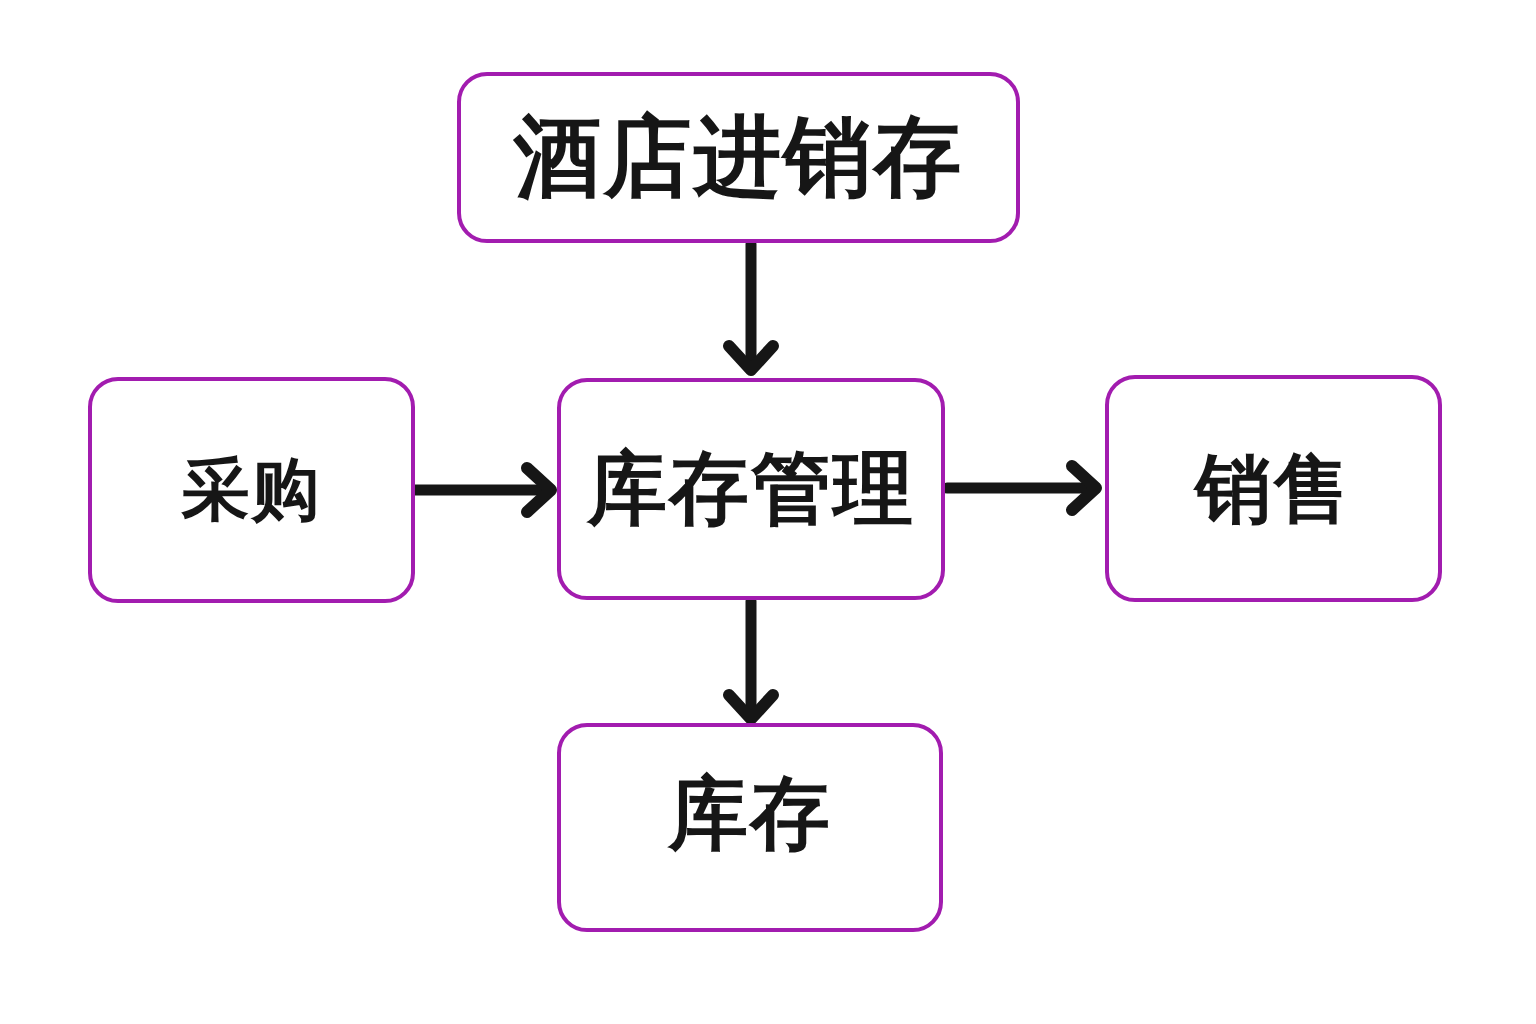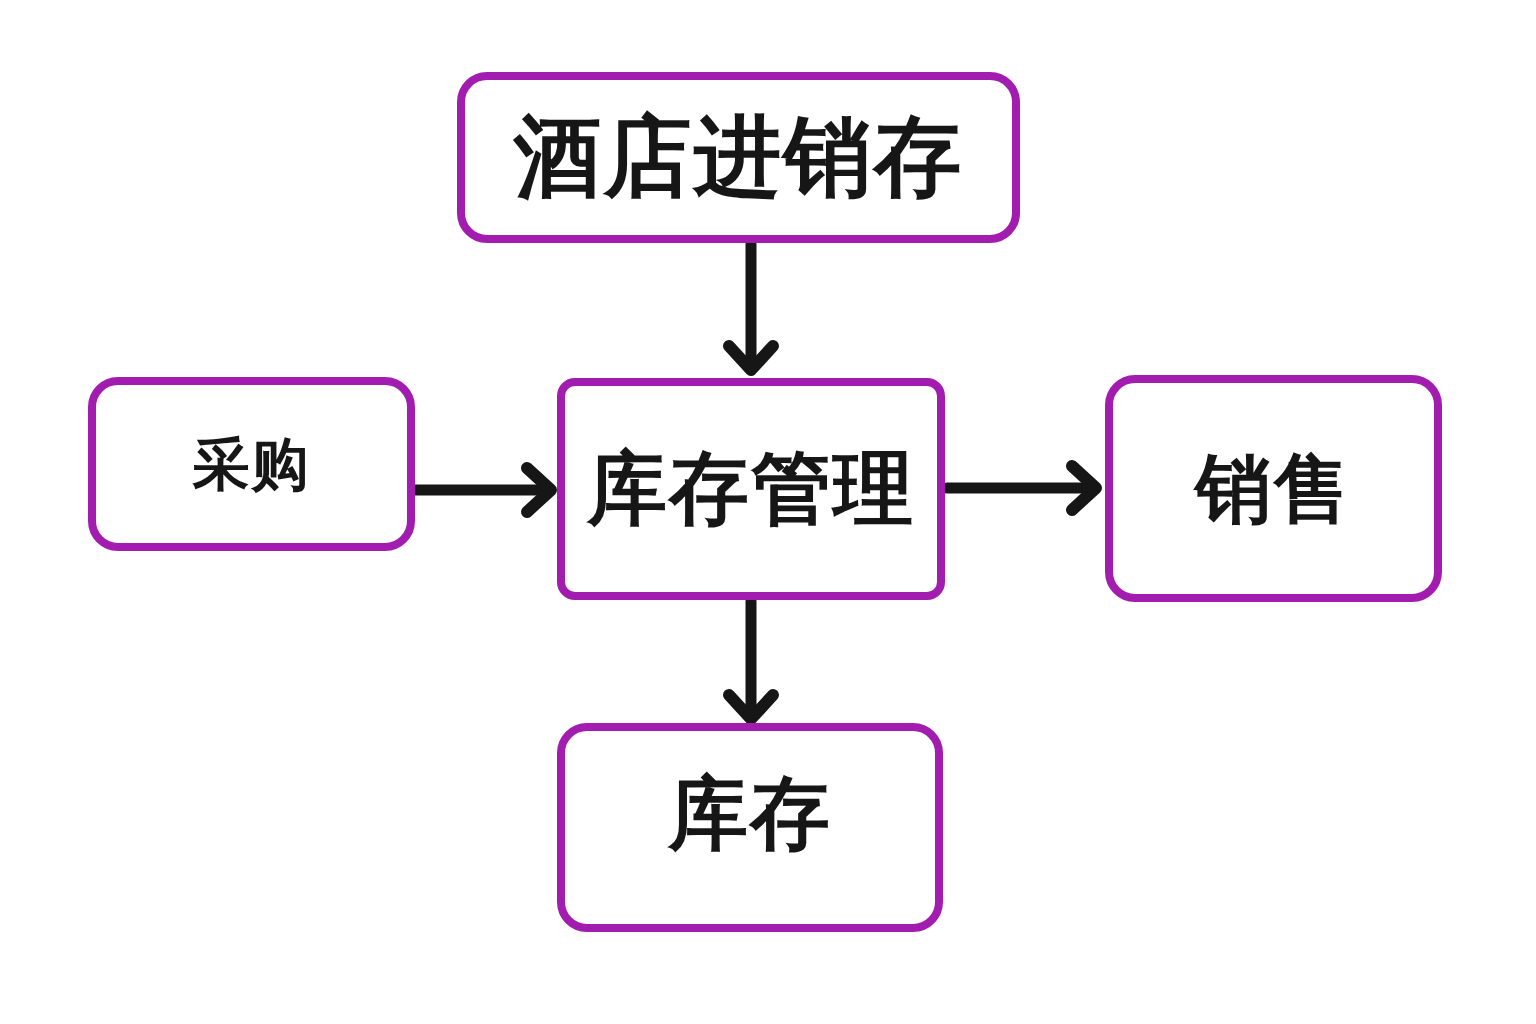--- a/index.html
+++ b/index.html
@@ -20,21 +20,21 @@
     left: 0;
     top: 0;
     width: 1536px;
     height: 1024px;
     display: block;
   }
   .node {
     position: absolute;
     box-sizing: border-box;
     background: #ffffff;
-    border: 8px solid #a21caf;
+    border: 4px solid #a21caf;
     border-radius: 30px;
     display: flex;
     flex-direction: column;
     align-items: center;
     justify-content: center;
     color: #161616;
     font-weight: 700;
     text-align: center;
     line-height: 1.1;
     letter-spacing: 2px;
@@ -43,28 +43,27 @@
     display: block;
     white-space: nowrap;
   }
   .node-top {
     left: 457px; top: 72px;
     width: 563px; height: 171px;
     font-size: 88px;
   }
   .node-left {
     left: 88px; top: 377px;
-    width: 327px; height: 174px;
-    font-size: 57px;
+    width: 327px; height: 226px;
+    font-size: 68px;
   }
   .node-center {
     left: 557px; top: 378px;
     width: 388px; height: 222px;
     font-size: 80px;
-    border-radius: 18px;
   }
   .node-right {
     left: 1105px; top: 375px;
     width: 337px; height: 227px;
     font-size: 76px;
     gap: 44px;
   }
   .node-bottom {
     left: 557px; top: 723px;
     width: 386px; height: 209px;

